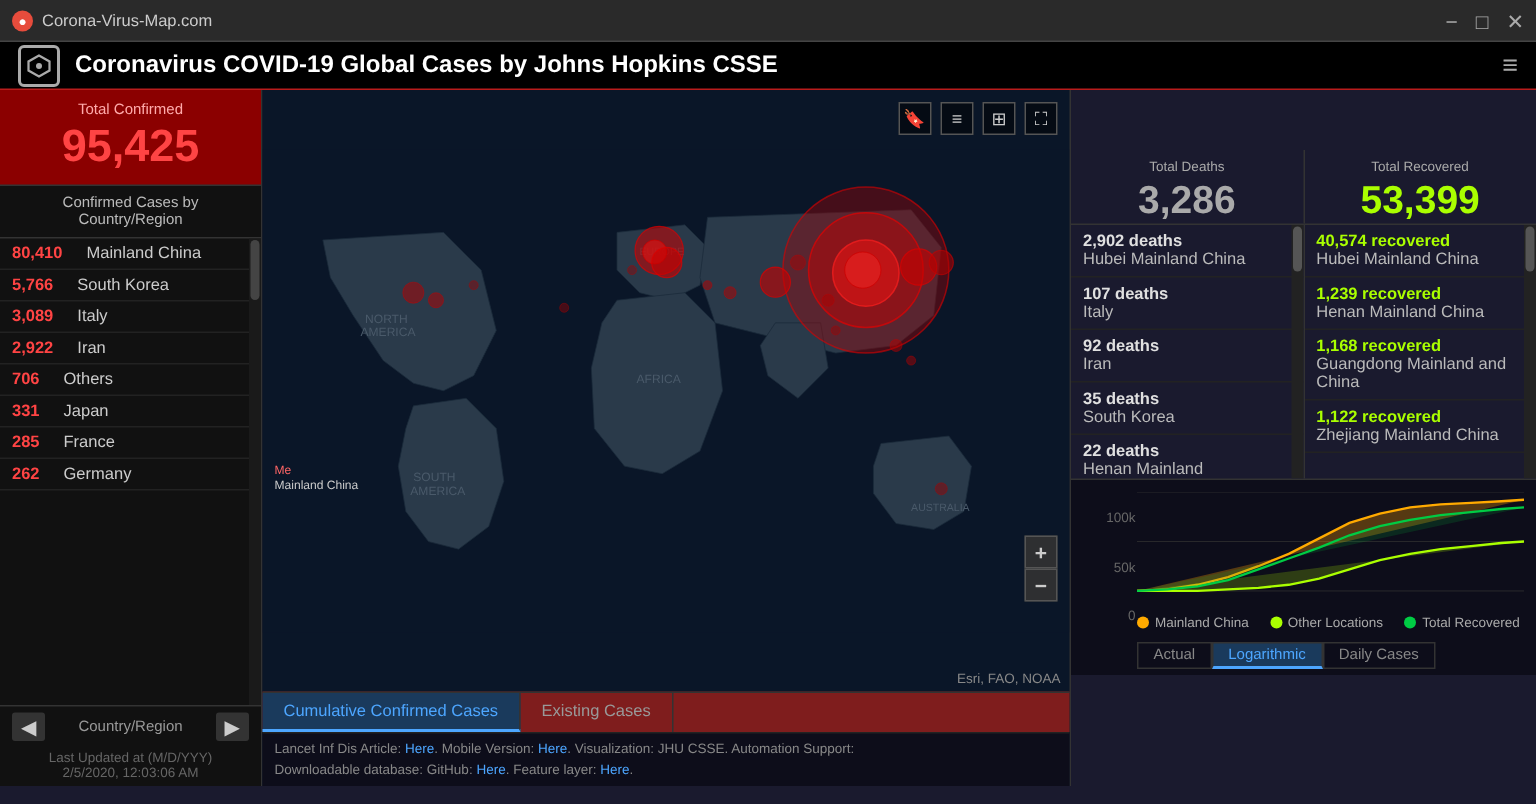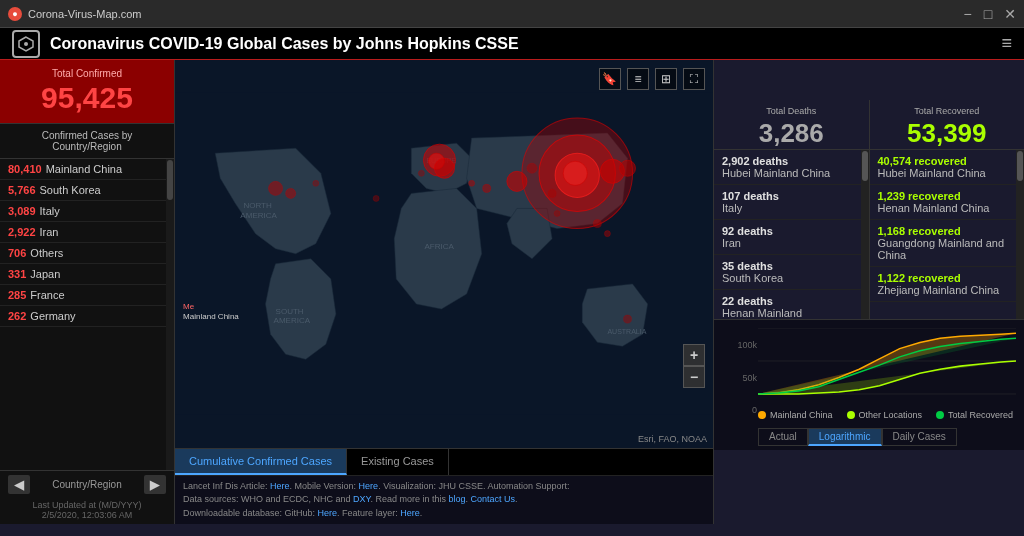--- a/index.html
+++ b/index.html
@@ -101,20 +101,21 @@
       flex: 1;
       overflow-y: hidden;
       position: relative;
     }
     .country-item {
       padding: 4px 8px;
       display: flex;
       align-items: center;
       border-bottom: 1px solid #222;
       cursor: pointer;
+      gap: 12px;
     }
     .country-count {
       color: #ff4444;
       font-weight: bold;
       margin-right: 4px;
       font-size: 11px;
     }
     .country-name { color: #ccc; font-size: 11px; }
     .sidebar-nav {
       display: flex;
@@ -193,21 +194,21 @@
     }
     .map-attribution {
       position: absolute;
       bottom: 4px;
       right: 6px;
       font-size: 9px;
       color: #888;
     }
     .map-tabs {
       display: flex;
-      background: #000000;
+      background: #7f1d1d;
       border-top: 1px solid #333;
     }
     .map-tab {
       padding: 6px 14px;
       font-size: 11px;
       cursor: pointer;
       color: #999;
       border-right: 1px solid #333;
     }
     .map-tab.active {
@@ -578,21 +579,20 @@
       <div class="map-attribution">Esri, FAO, NOAA</div>
     </div>
 
     <div class="map-tabs">
       <div class="map-tab active">Cumulative Confirmed Cases</div>
       <div class="map-tab">Existing Cases</div>
     </div>
 
     <div class="map-info-bar">
       <div>Lancet Inf Dis Article: <a>Here</a>. Mobile Version: <a>Here</a>. Visualization: JHU CSSE. Automation Support:</div>
-      <div>Data sources: WHO and ECDC, NHC and <a>DXY</a>. Read more in this <a>blog</a>. <a>Contact Us</a>.</div>
       <div>Downloadable database: GitHub: <a>Here</a>. Feature layer: <a>Here</a>.</div>
     </div>
   </div>
 
   <div class="right-panel">
 
     <div class="stats-row">
       <div class="stat-box">
         <div class="stat-label">Total Deaths</div>
         <div class="stat-value-deaths">3,286</div>

